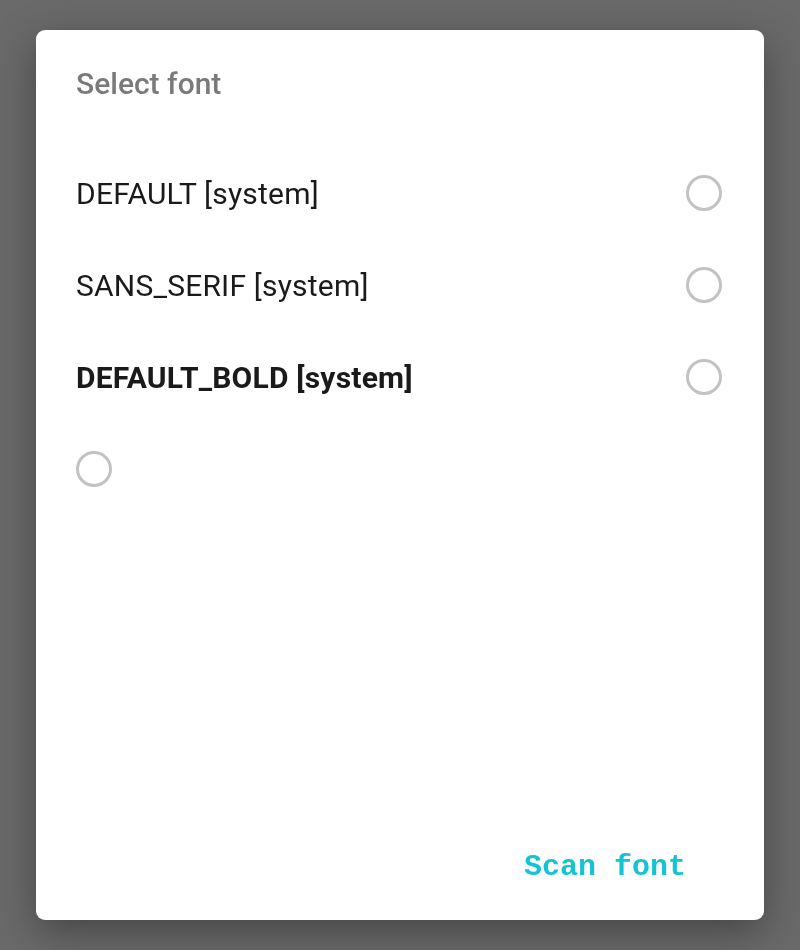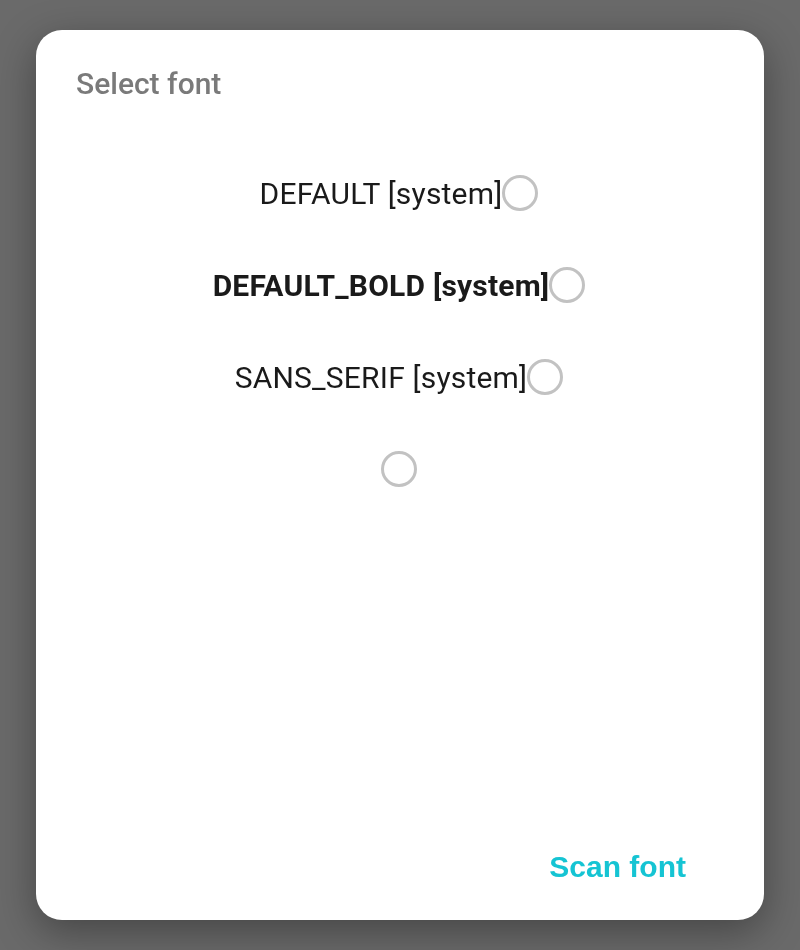--- a/index.html
+++ b/index.html
@@ -23,42 +23,42 @@
       height: 100%;
       background: #6a6a6a;
     }
     .dialog {
       position: absolute;
       top: 30px;
       left: 36px;
       right: 36px;
       bottom: 30px;
       background: #ffffff;
-      border-radius: 26px;
+      border-radius: 9px;
       box-shadow: 0 12px 40px rgba(0,0,0,0.35);
       display: flex;
       flex-direction: column;
       padding: 36px 36px 26px 36px;
     }
     .dialog-title {
       color: #7a7a7a;
       font-size: 30px;
       font-weight: 500;
       margin-bottom: 46px;
       padding-left: 4px;
     }
     .options {
       flex: 1;
       display: flex;
       flex-direction: column;
     }
     .option-row {
       display: flex;
       align-items: center;
-      justify-content: center;
+      justify-content: space-between;
       padding: 28px 6px 28px 4px;
       cursor: pointer;
     }
     .option-label {
       font-size: 30px;
       color: #1a1a1a;
       letter-spacing: 0.2px;
     }
     .weight-normal { font-weight: 400; }
     .weight-bold { font-weight: 700; }
@@ -92,45 +92,45 @@
       padding-right: 30px;
     }
     .action-btn {
       background: none;
       border: none;
       color: #15c4d3;
       font-size: 30px;
       font-weight: 700;
       cursor: pointer;
       padding: 10px 12px;
-      font-family: Liberation Sans, sans-serif;
+      font-family: Liberation Mono, monospace;
     }
   </style>
 </head>
 <body>
 
 <div class="backdrop"></div>
 
 <div class="dialog">
   <div class="dialog-title">Select font</div>
 
   <div class="options">
 
     <div class="option-row">
       <span class="option-label weight-normal">DEFAULT [system]</span>
       <span class="radio"></span>
     </div>
 
     <div class="option-row">
-      <span class="option-label weight-bold">DEFAULT_BOLD [system]</span>
+      <span class="option-label weight-normal">SANS_SERIF [system]</span>
       <span class="radio"></span>
     </div>
 
     <div class="option-row">
-      <span class="option-label weight-normal">SANS_SERIF [system]</span>
+      <span class="option-label weight-bold">DEFAULT_BOLD [system]</span>
       <span class="radio"></span>
     </div>
 
 
     <div class="option-row">
       <span class="radio"></span>
     </div>
 
   </div>
 

